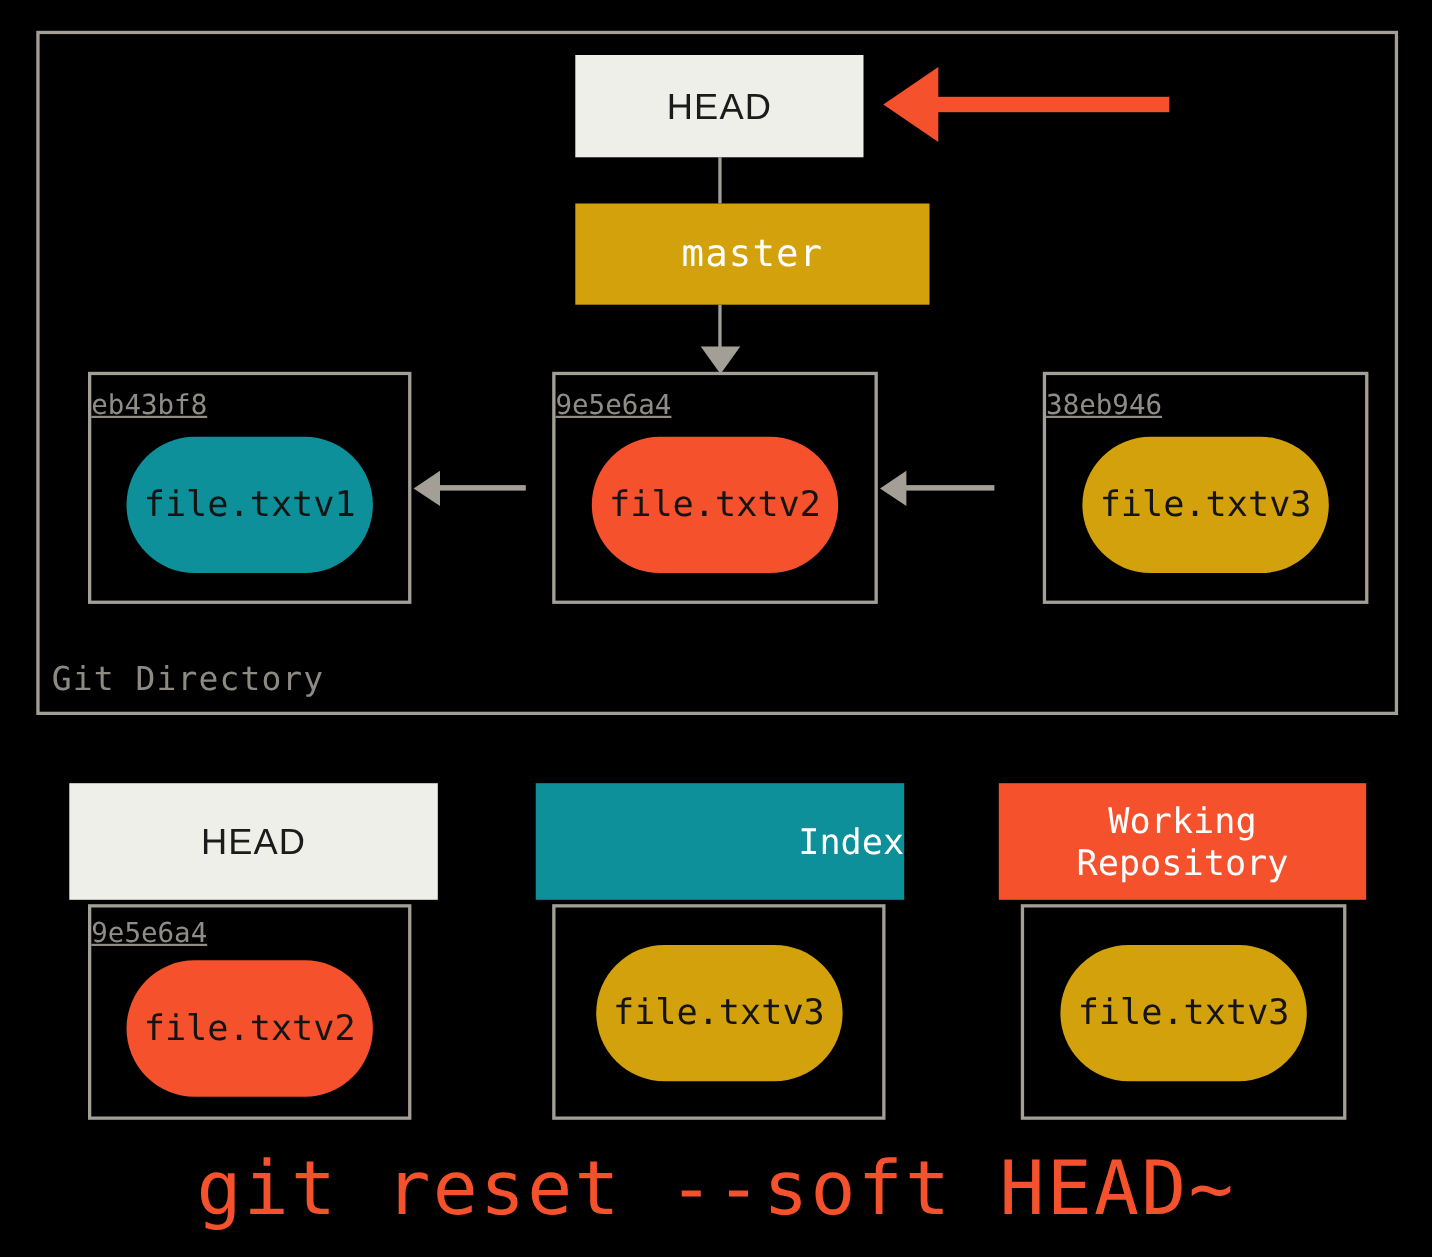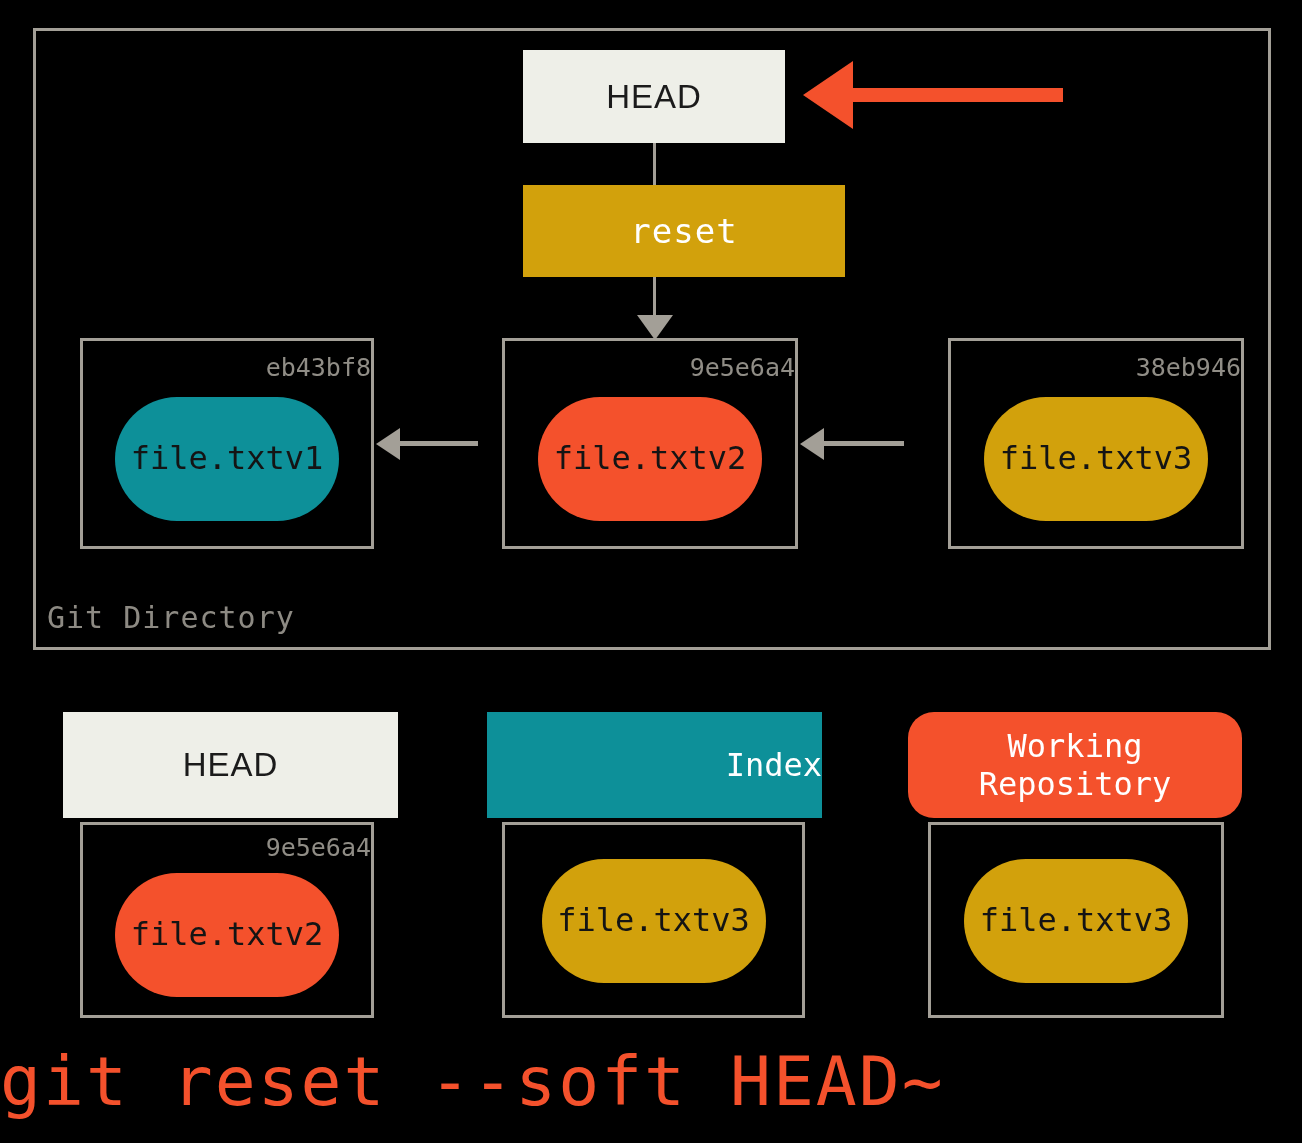--- a/index.html
+++ b/index.html
@@ -120,25 +120,26 @@
   }
   .commit-box.c1 { left: 80px;  width: 294px; }
   .commit-box.c2 { left: 502px; width: 296px; }
   .commit-box.c3 { left: 948px; width: 296px; }
 
   .commit-hash {
     position: absolute;
     top: 12px;
     left: 0;
     width: 100%;
-    text-align: right;
+    text-align: left;
     font-family: "DejaVu Sans Mono", monospace;
     font-size: 25px;
     color: #908d86;
     letter-spacing: 0px;
+    text-decoration: underline;
   }
   .blob {
     position: absolute;
     left: 50%;
     transform: translateX(-50%);
     top: 56px;
     width: 224px;
     height: 124px;
     border-radius: 62px;
     display: flex;
@@ -216,21 +217,21 @@
   }
   .area-header.head-col  { left: 63px;  width: 335px; background: #eeefe8; }
   .area-header.head-col span {
     font-family: "Liberation Sans", sans-serif;
     font-size: 33px;
     color: #1b1b1b;
     letter-spacing: 1px;
   }
   .area-header.index-col { left: 487px; width: 335px; background: #0d9099; align-items: flex-end; }
   .area-header.index-col span { color: #ffffff; }
-  .area-header.wd-col    { left: 908px; width: 334px; background: #f4512c; border-radius: 26px; }
+  .area-header.wd-col    { left: 908px; width: 334px; background: #f4512c; }
   .area-header.wd-col span { color: #ffffff; }
 
   .area-box {
     position: absolute;
     top: 822px;
     height: 196px;
     border: 3px solid #a39f97;
     box-sizing: border-box;
   }
   .area-box.head-col  { left: 80px;  width: 294px; }
@@ -240,20 +241,21 @@
   .area-box .commit-hash { top: 8px; }
   .area-box .blob { top: 48px; }
   .area-box .blob.nohash { top: 34px; }
 
   
   .command {
     position: absolute;
     left: 0;
     top: 1042px;
     width: 1302px;
+    text-align: center;
     font-family: "DejaVu Sans Mono", monospace;
     font-size: 68px;
     color: #f4512c;
     letter-spacing: 2px;
     white-space: nowrap;
   }
 </style>
 </head>
 <body>
 
@@ -265,21 +267,21 @@
   <div class="head-top">
     <span class="head-top-label">HEAD</span>
   </div>
 
   <div class="red-arrow-shaft"></div>
   <div class="red-arrow-head"></div>
 
   <div class="conn-head-master"></div>
 
   <div class="master-box">
-    <span class="master-label">reset</span>
+    <span class="master-label">master</span>
   </div>
 
   <div class="conn-master-commit"></div>
   <div class="arrowhead-down"></div>
 
   <div class="commit-box c1">
     <div class="commit-hash">eb43bf8</div>
     <div class="blob teal">
       <span>file.txt</span>
       <span>v1</span>

